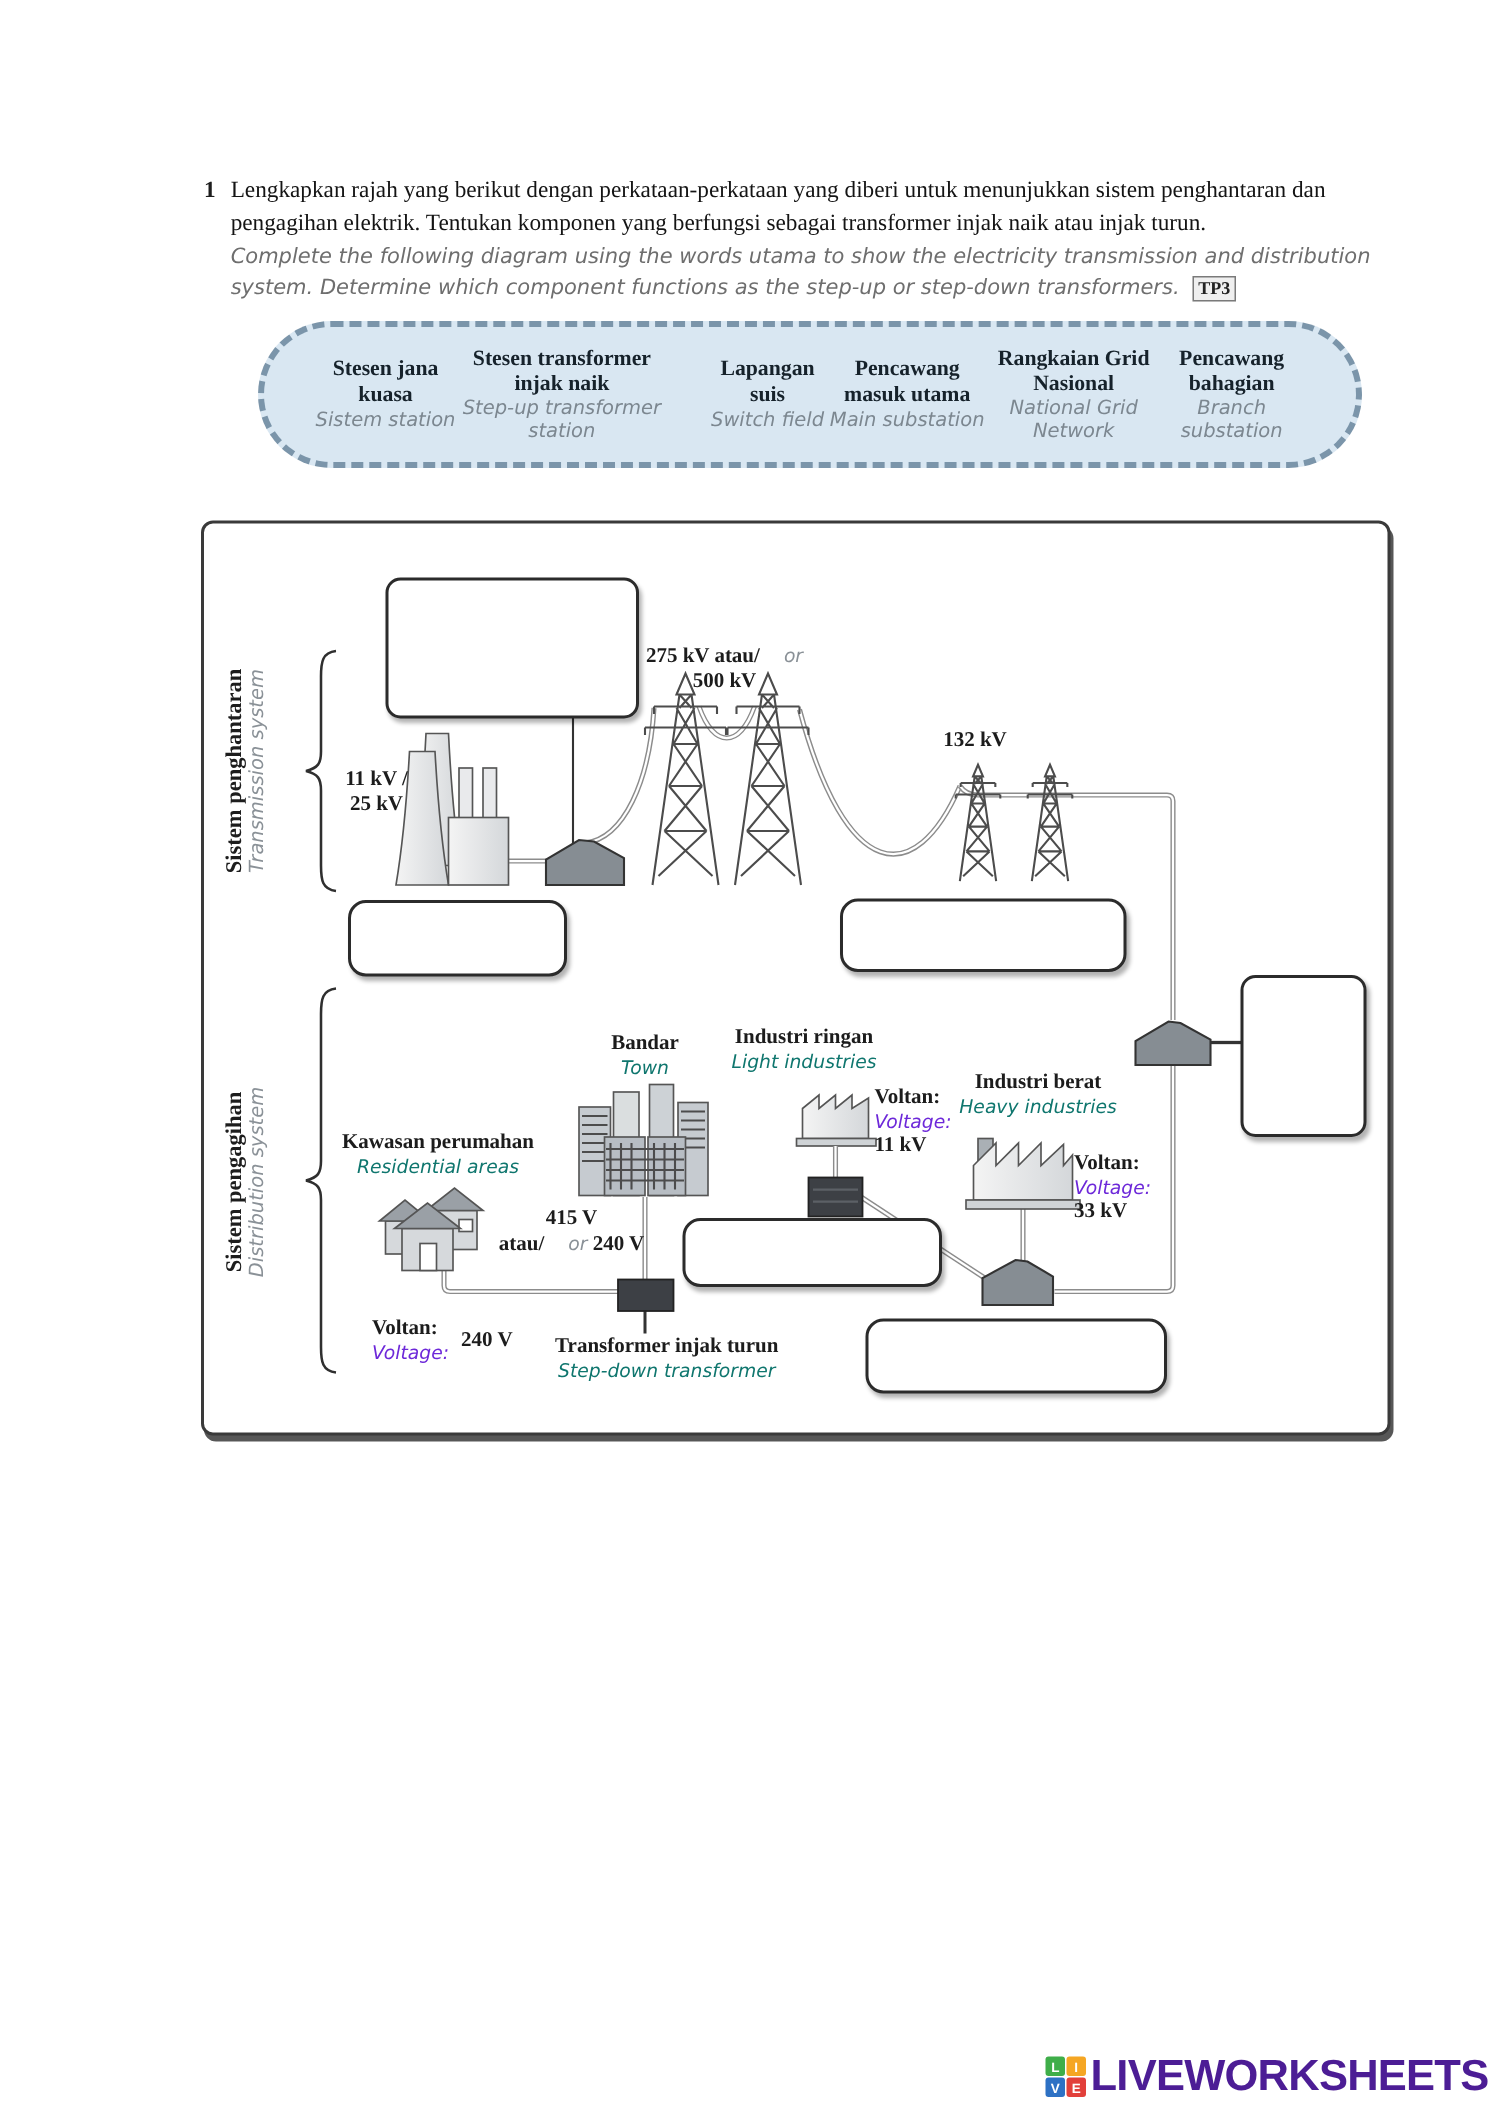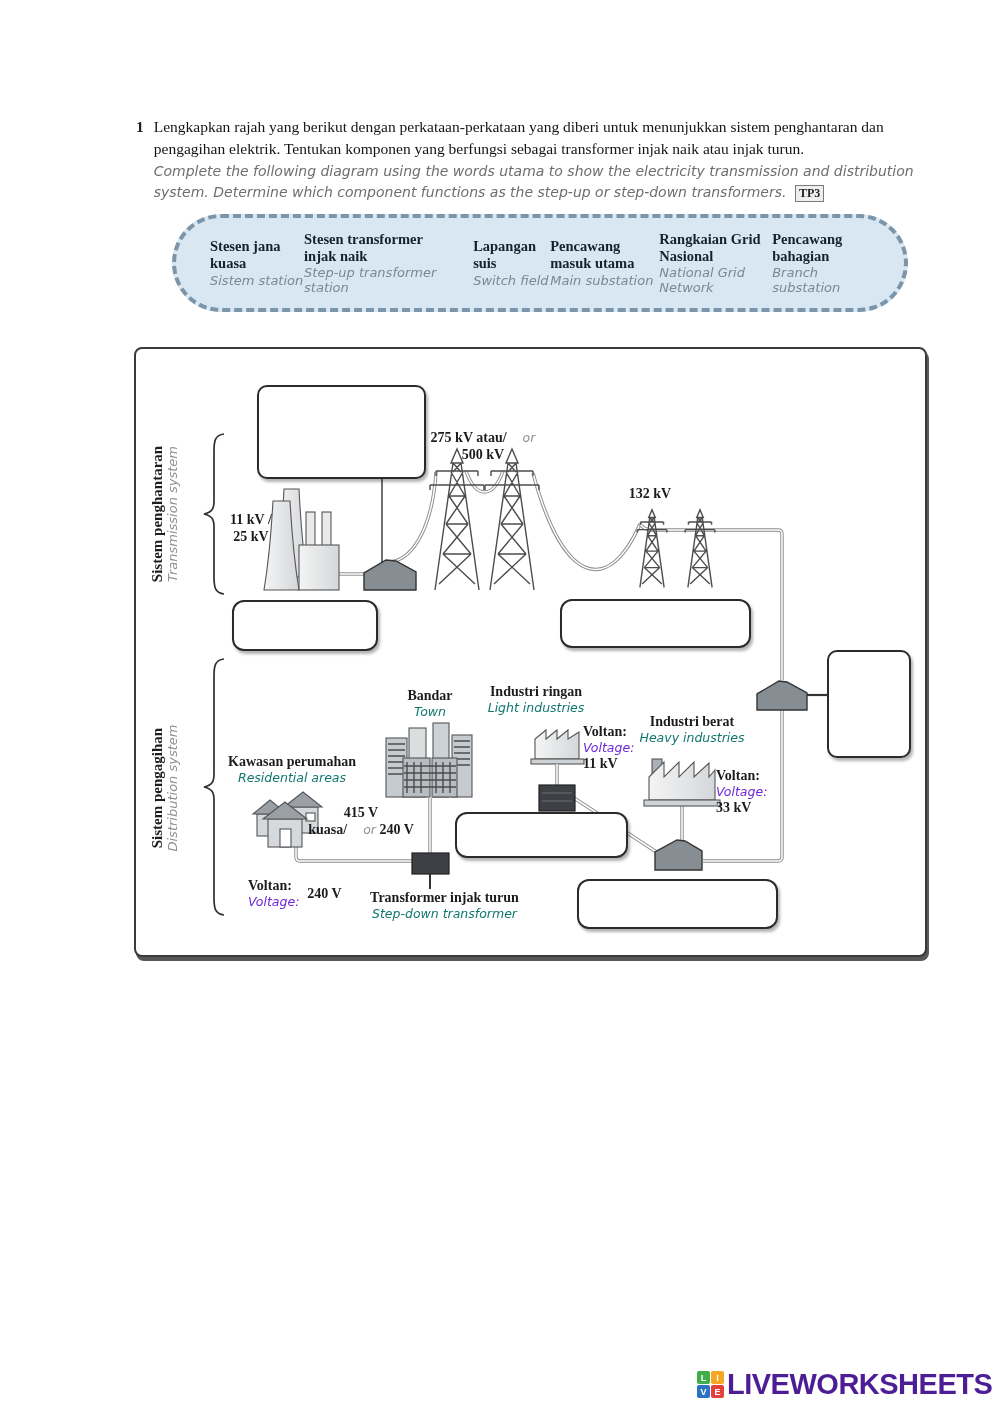--- a/index.html
+++ b/index.html
@@ -15,21 +15,21 @@
        font-size:14px;line-height:1.5;margin-top:2px;}
   .badge{display:inline-block;font-style:normal;font-family:"Liberation Serif",serif;
          font-weight:bold;font-size:12px;color:#222;background:#efefef;
          border:1.5px solid #7a7a7a;padding:0 3px;margin-left:4px;line-height:1.25;}
 
   
   .wordbank{position:absolute;left:172px;top:214px;width:736px;height:98px;
             background:#d9e7f2;border:4px dashed #7b95aa;border-radius:55px;
             display:flex;align-items:center;justify-content:space-between;
             padding:0 34px;box-sizing:border-box;}
-  .wb-item{text-align:left;}
+  .wb-item{text-align:center;}
   .wb-my{font-weight:bold;font-size:14.5px;color:#16222b;line-height:1.15;}
   .wb-en{font-family:"DejaVu Sans",sans-serif;font-style:italic;font-size:13px;
          color:#7c8790;line-height:1.1;margin-top:2px;}
   .wb-1{width:100px;}.wb-2{width:150px;}.wb-3{width:82px;margin-left:28px;}
   .wb-4{width:116px;}.wb-5{width:120px;}.wb-6{width:104px;}
 
   
   .diagram{position:absolute;left:134px;top:347px;width:789px;height:606px;
            background:#fff;border:2px solid #3a3a3a;border-radius:8px;
            box-shadow:2px 4px 0 rgba(45,45,45,.8);overflow:visible;}
@@ -276,23 +276,23 @@
     </div>
     <div class="dl" style="left:486px;top:364px;width:140px;">
       <span>Industri berat</span>
       <span class="en">Heavy industries</span>
     </div>
     <div class="dl stack" style="left:580px;top:418px;width:64px;">
       <span>Voltan:</span>
       <span class="i">Voltage:</span>
       <span>33 kV</span>
     </div>
-    <div class="dl" style="left:170px;top:455px;width:110px;">
+    <div class="dl" style="left:190px;top:455px;width:110px;">
       <span>415 V</span><br>
-      <span>kuasa/</span><span class="or">or</span>
+      <span>atau/</span><span class="or">or</span>
       <span>240 V</span>
     </div>
     <div class="dl voltan240" style="left:112px;top:528px;width:130px;">
       <span class="stack">
         <span>Voltan:</span>
         <span class="i">Voltage:</span>
       </span>
       <span>240 V</span>
     </div>
     <div class="dl" style="left:216px;top:540px;width:185px;">

